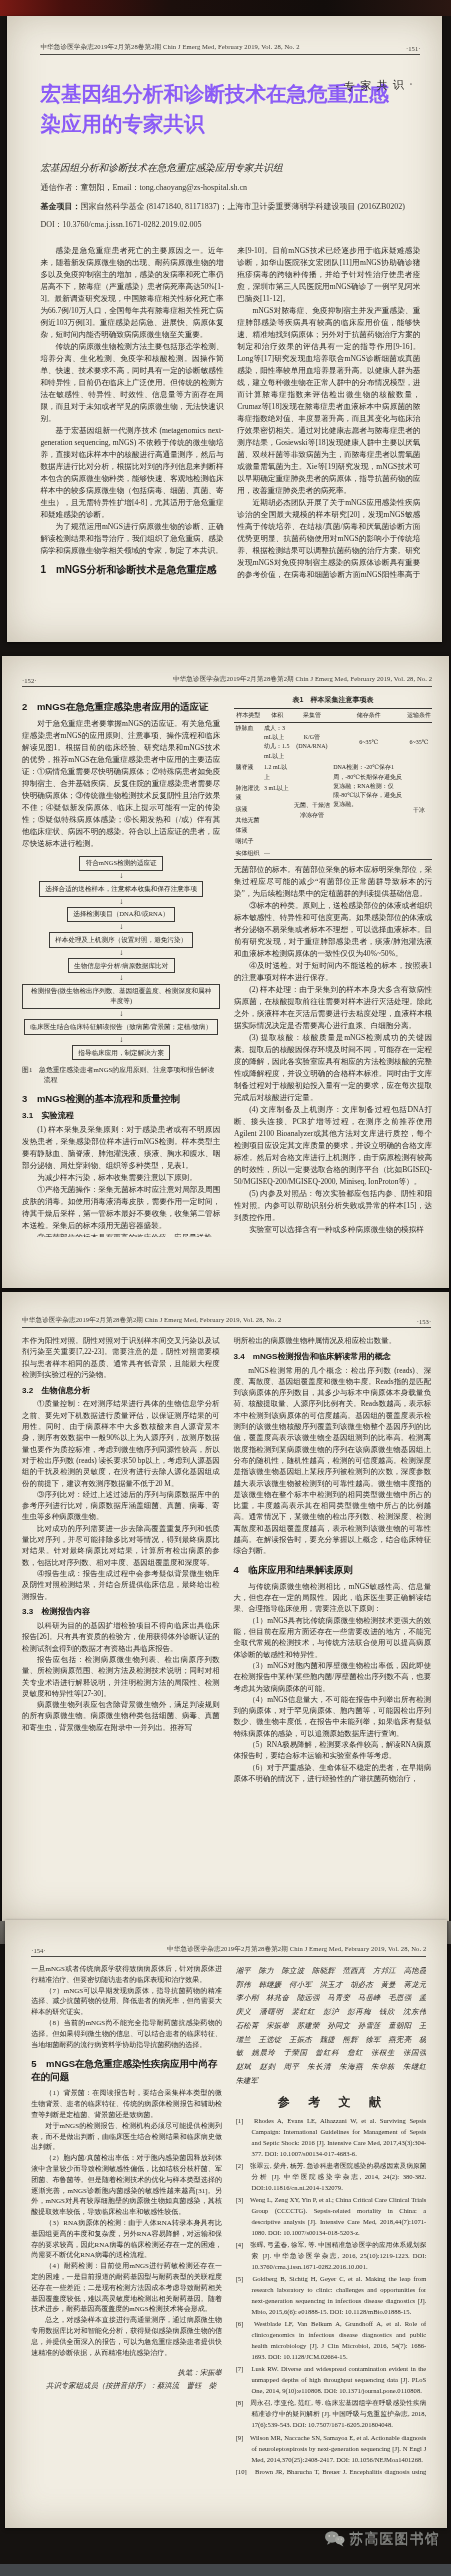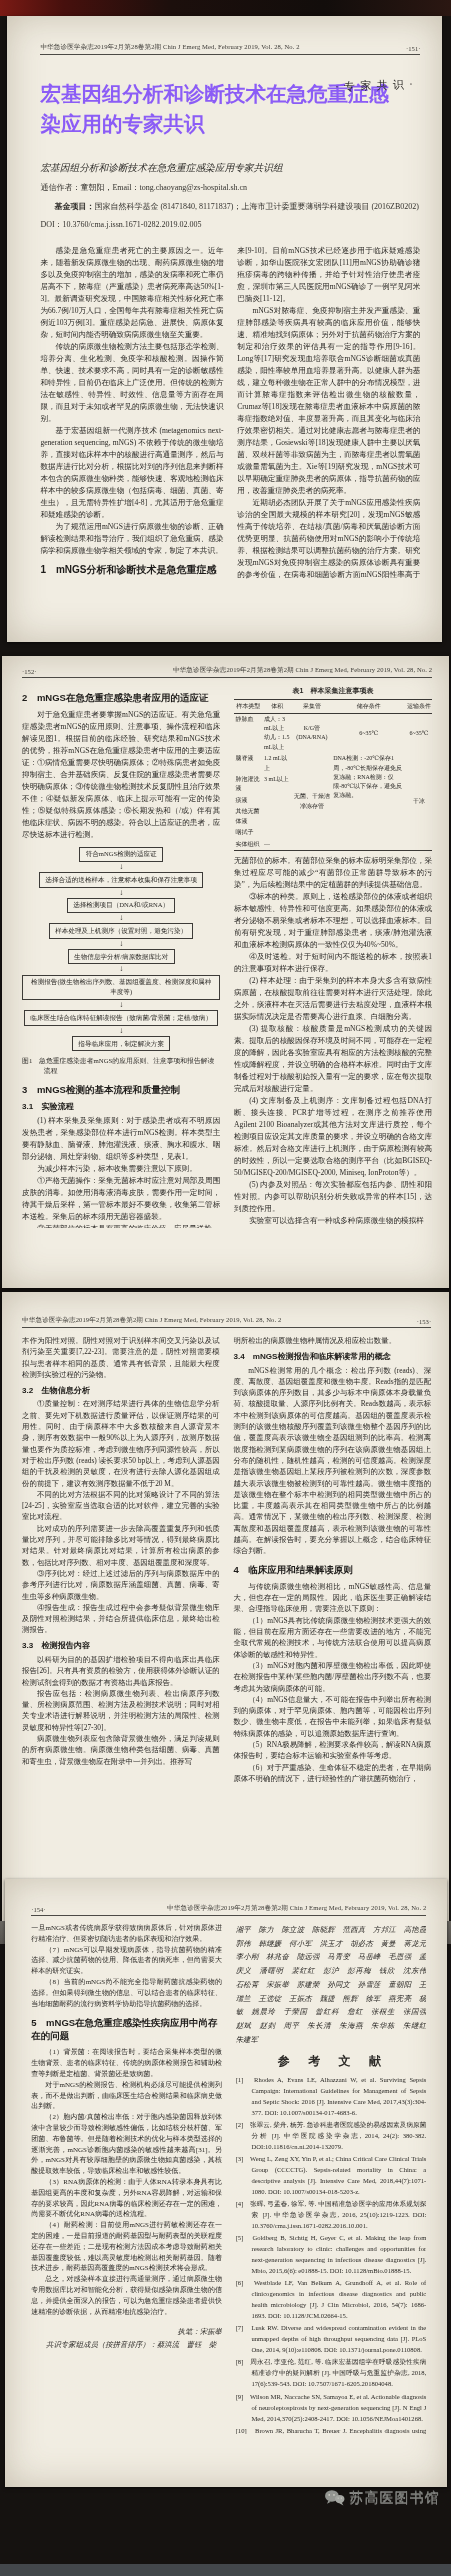--- a/index.html
+++ b/index.html
@@ -31,26 +31,26 @@
   .sub{font-family:"Liberation Sans","DejaVu Sans",sans-serif;font-weight:bold;
     font-size:8.1px;margin:4.7px 0 2.6px 0;color:#22201d;}
 
   
   #p1 .inner{padding:27px 22px 0 33px;}
   .tag{position:absolute;top:62px;right:24px;font-size:11px;letter-spacing:5.3px;color:#2f2d2a;transform:rotate(-2deg);font-weight:500;}
   .title{font-family:"Liberation Sans","DejaVu Sans",sans-serif;font-weight:bold;color:#8b5cf6;
     font-size:20.5px;line-height:1.5;margin:24px 0 0 0;max-width:368px;}
   .byline{font-style:italic;font-size:9.7px;margin:22px 0 0 0;color:#2e2c29;}
   .meta{font-size:8px;margin:7.4px 0 0 0;color:#33312d;}
-  .meta b{font-family:"Liberation Sans","DejaVu Sans",sans-serif;font-weight:bold;margin-left:14px;}
+  .meta b{font-family:"Liberation Sans","DejaVu Sans",sans-serif;font-weight:bold;}
   #p1 .cols{margin-top:14.7px;align-items:flex-end;}
   #p1 .col{height:334px;}
 
   
-  #p2 .inner{padding:10px 17px 0 20px;}
+  #p2 .inner{padding:19px 17px 0 20px;}
   #p2 .col{height:543px;}
   .flow{display:flex;flex-direction:column;align-items:center;margin:5.3px 0 2.1px 0;}
   .flowbox{border:0.8px solid #3d3b38;padding:1.6px 5.3px;font-size:6.6px;line-height:1.55;
     text-align:center;max-width:97%;color:#2c2a27;background:rgba(255,255,255,.12);}
   .arrow{font-size:8px;line-height:1;margin:1.1px 0;color:#2c2a27;}
   .figcap{font-size:6.8px;line-height:1.55;margin:4.2px 0 2.1px 0;padding-left:3.2em;text-indent:-3.2em;color:#2f2d2a;}
 
   .t1wrap{margin-top:1.1px;}
   .t1title{text-align:center;font-size:7px;font-weight:bold;font-family:"Liberation Sans","DejaVu Sans",sans-serif;margin:0 0 3.2px 0;}
   table.t1{width:100%;border-collapse:collapse;border-top:1.1px solid #3b3936;border-bottom:1.1px solid #3b3936;
@@ -227,23 +227,22 @@
       <div class="runhead">
         <span class="jr">中华急诊医学杂志2019年2月第28卷第2期 Chin J Emerg Med, February 2019, Vol. 28, No. 2</span>
         <span class="pno">·153·</span>
       </div>
       <div class="cols">
         <div class="col">
           <p class="para flush">本作为阳性对照。阴性对照对于识别样本间交叉污染以及试剂污染至关重要[7,22-23]。需要注意的是，阴性对照需要模拟与患者样本相同的基质、通常具有低背景，且能最大程度检测到实验过程的污染物。</p>
           <h3 class="sub">3.2　生物信息分析</h3>
           <div>
               <p class="para">①质量控制：在对测序结果进行具体的生物信息学分析之前、要先对下机数据进行质量评估，以保证测序结果的可用性。同时、由于病原样本中大多数核酸来自人源背景本身，测序有效数据中一般90%以上为人源序列，故测序数据量也要作为质控标准，考虑到微生物序列同源性较高，所以对于检出序列数 (reads) 读长要求50 bp以上，考虑到人源基因组的干扰及检测的灵敏度，在没有进行去除人源化基因组成份的前提下，建议有效测序数据量不低于20 M。</p>
-              <p class="para">不同的比对方法根据不同的比对策略设计了不同的算法[24-25]，实验室应当选取合适的比对软件，建立完善的实验室比对流程。</p>
+              <p class="para">③序列比对：经过上述过滤后的序列与病原数据库中的参考序列进行比对，病原数据库涵盖细菌、真菌、病毒、寄生虫等多种病原微生物。</p>
               <p class="para">比对成功的序列需要进一步去除高覆盖重复序列和低质量比对序列，并尽可能排除多比对等情况，得到最终病原比对结果。针对最终病原比对结果，计算所有检出病原的参数，包括比对序列数、相对丰度、基因组覆盖度和深度等。</p>
-              <p class="para">③序列比对：经过上述过滤后的序列与病原数据库中的参考序列进行比对，病原数据库涵盖细菌、真菌、病毒、寄生虫等多种病原微生物。</p>
               <p class="para">④报告生成：报告生成过程中会参考疑似背景微生物库及阴性对照检测结果，并结合所提供临床信息，最终给出检测报告。</p>
             </div>
           <h3 class="sub">3.3　检测报告内容</h3>
           <div>
               <p class="para">以科研为目的的基因扩增检验项目不得向临床出具临床报告[26]。只有具有资质的检验方，使用获得体外诊断认证的检测试剂盒得到的数据才有资格出具临床报告。</p>
               <p class="para">报告应包括：检测病原微生物列表、检出病原序列数量、所检测病原范围、检测方法及检测技术说明；同时对相关专业术语进行解释说明，并注明检测方法的局限性、检测灵敏度和特异性等[27-30]。</p>
               <p class="para">病原微生物列表应包含除背景微生物外，满足判读规则的所有病原微生物。病原微生物种类包括细菌、病毒、真菌和寄生虫，背景微生物应在附录中一并列出。推荐写</p>
             </div>
         </div>
         <div class="col">
@@ -261,21 +260,21 @@
               <p class="para">（5）RNA极易降解，检测要求条件较高，解读RNA病原体报告时，要结合标本运输和实验室条件等考虑。</p>
               <p class="para">（6）对于严重感染、生命体征不稳定的患者，在早期病原体不明确的情况下，进行经验性的广谱抗菌药物治疗，</p>
             </div>
         </div>
       </div>
     </div>
   </div>
 
   <div class="band-gray" style="top:1921px;height:23px;"></div>
 
-  <div class="page" id="p4" style="top:1879px;left:5.3px;width:442px;height:608px;">
+  <div class="page" id="p4" style="top:1920px;left:5.3px;width:442px;height:608px;">
     <div class="inner">
       <div class="runhead">
         <span class="pno">·154·</span>
         <span class="jr">中华急诊医学杂志2019年2月第28卷第2期 Chin J Emerg Med, February 2019, Vol. 28, No. 2</span>
       </div>
       <div class="cols">
         <div class="col">
           <p class="para flush">一旦mNGS或者传统病原学获得致病病原体后，针对病原体进行精准治疗、但要密切随访患者的临床表现和治疗效果。</p>
           <div>
               <p class="para">（7）mNGS可以早期发现病原体，指导抗菌药物的精准选择、减少抗菌药物的使用、降低患者的病死率，但尚需要大样本的研究证实。</p>

